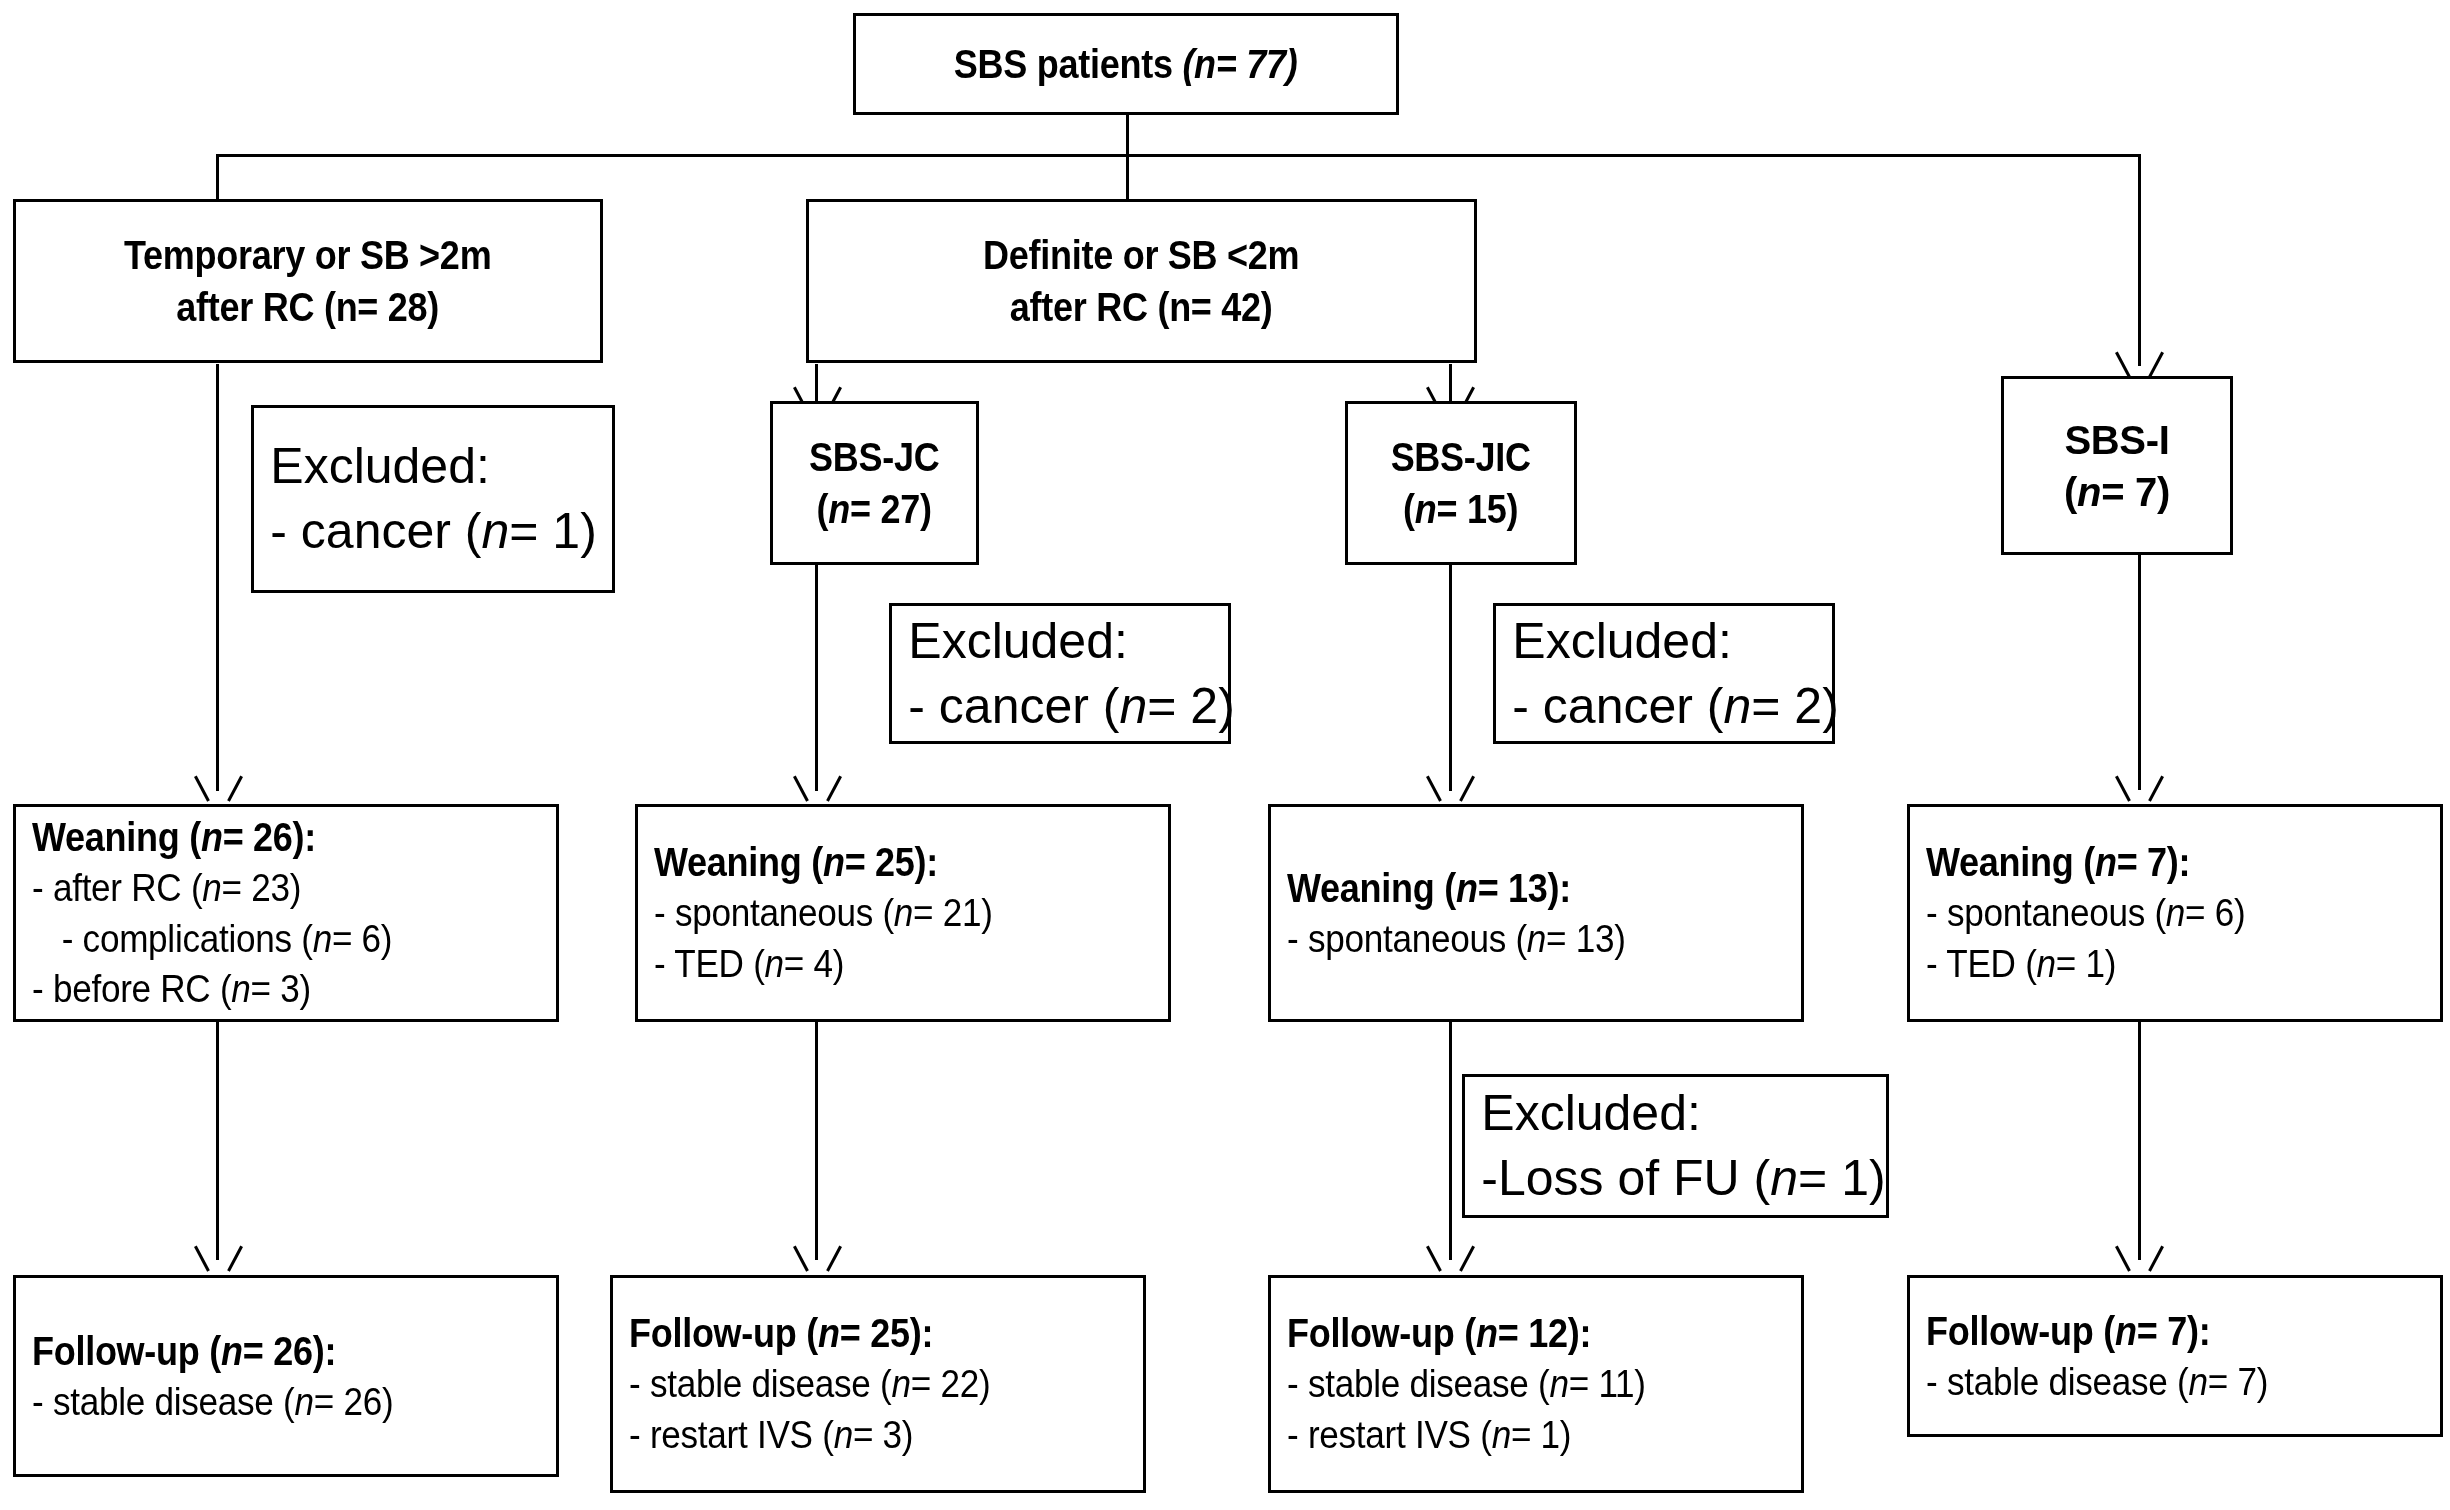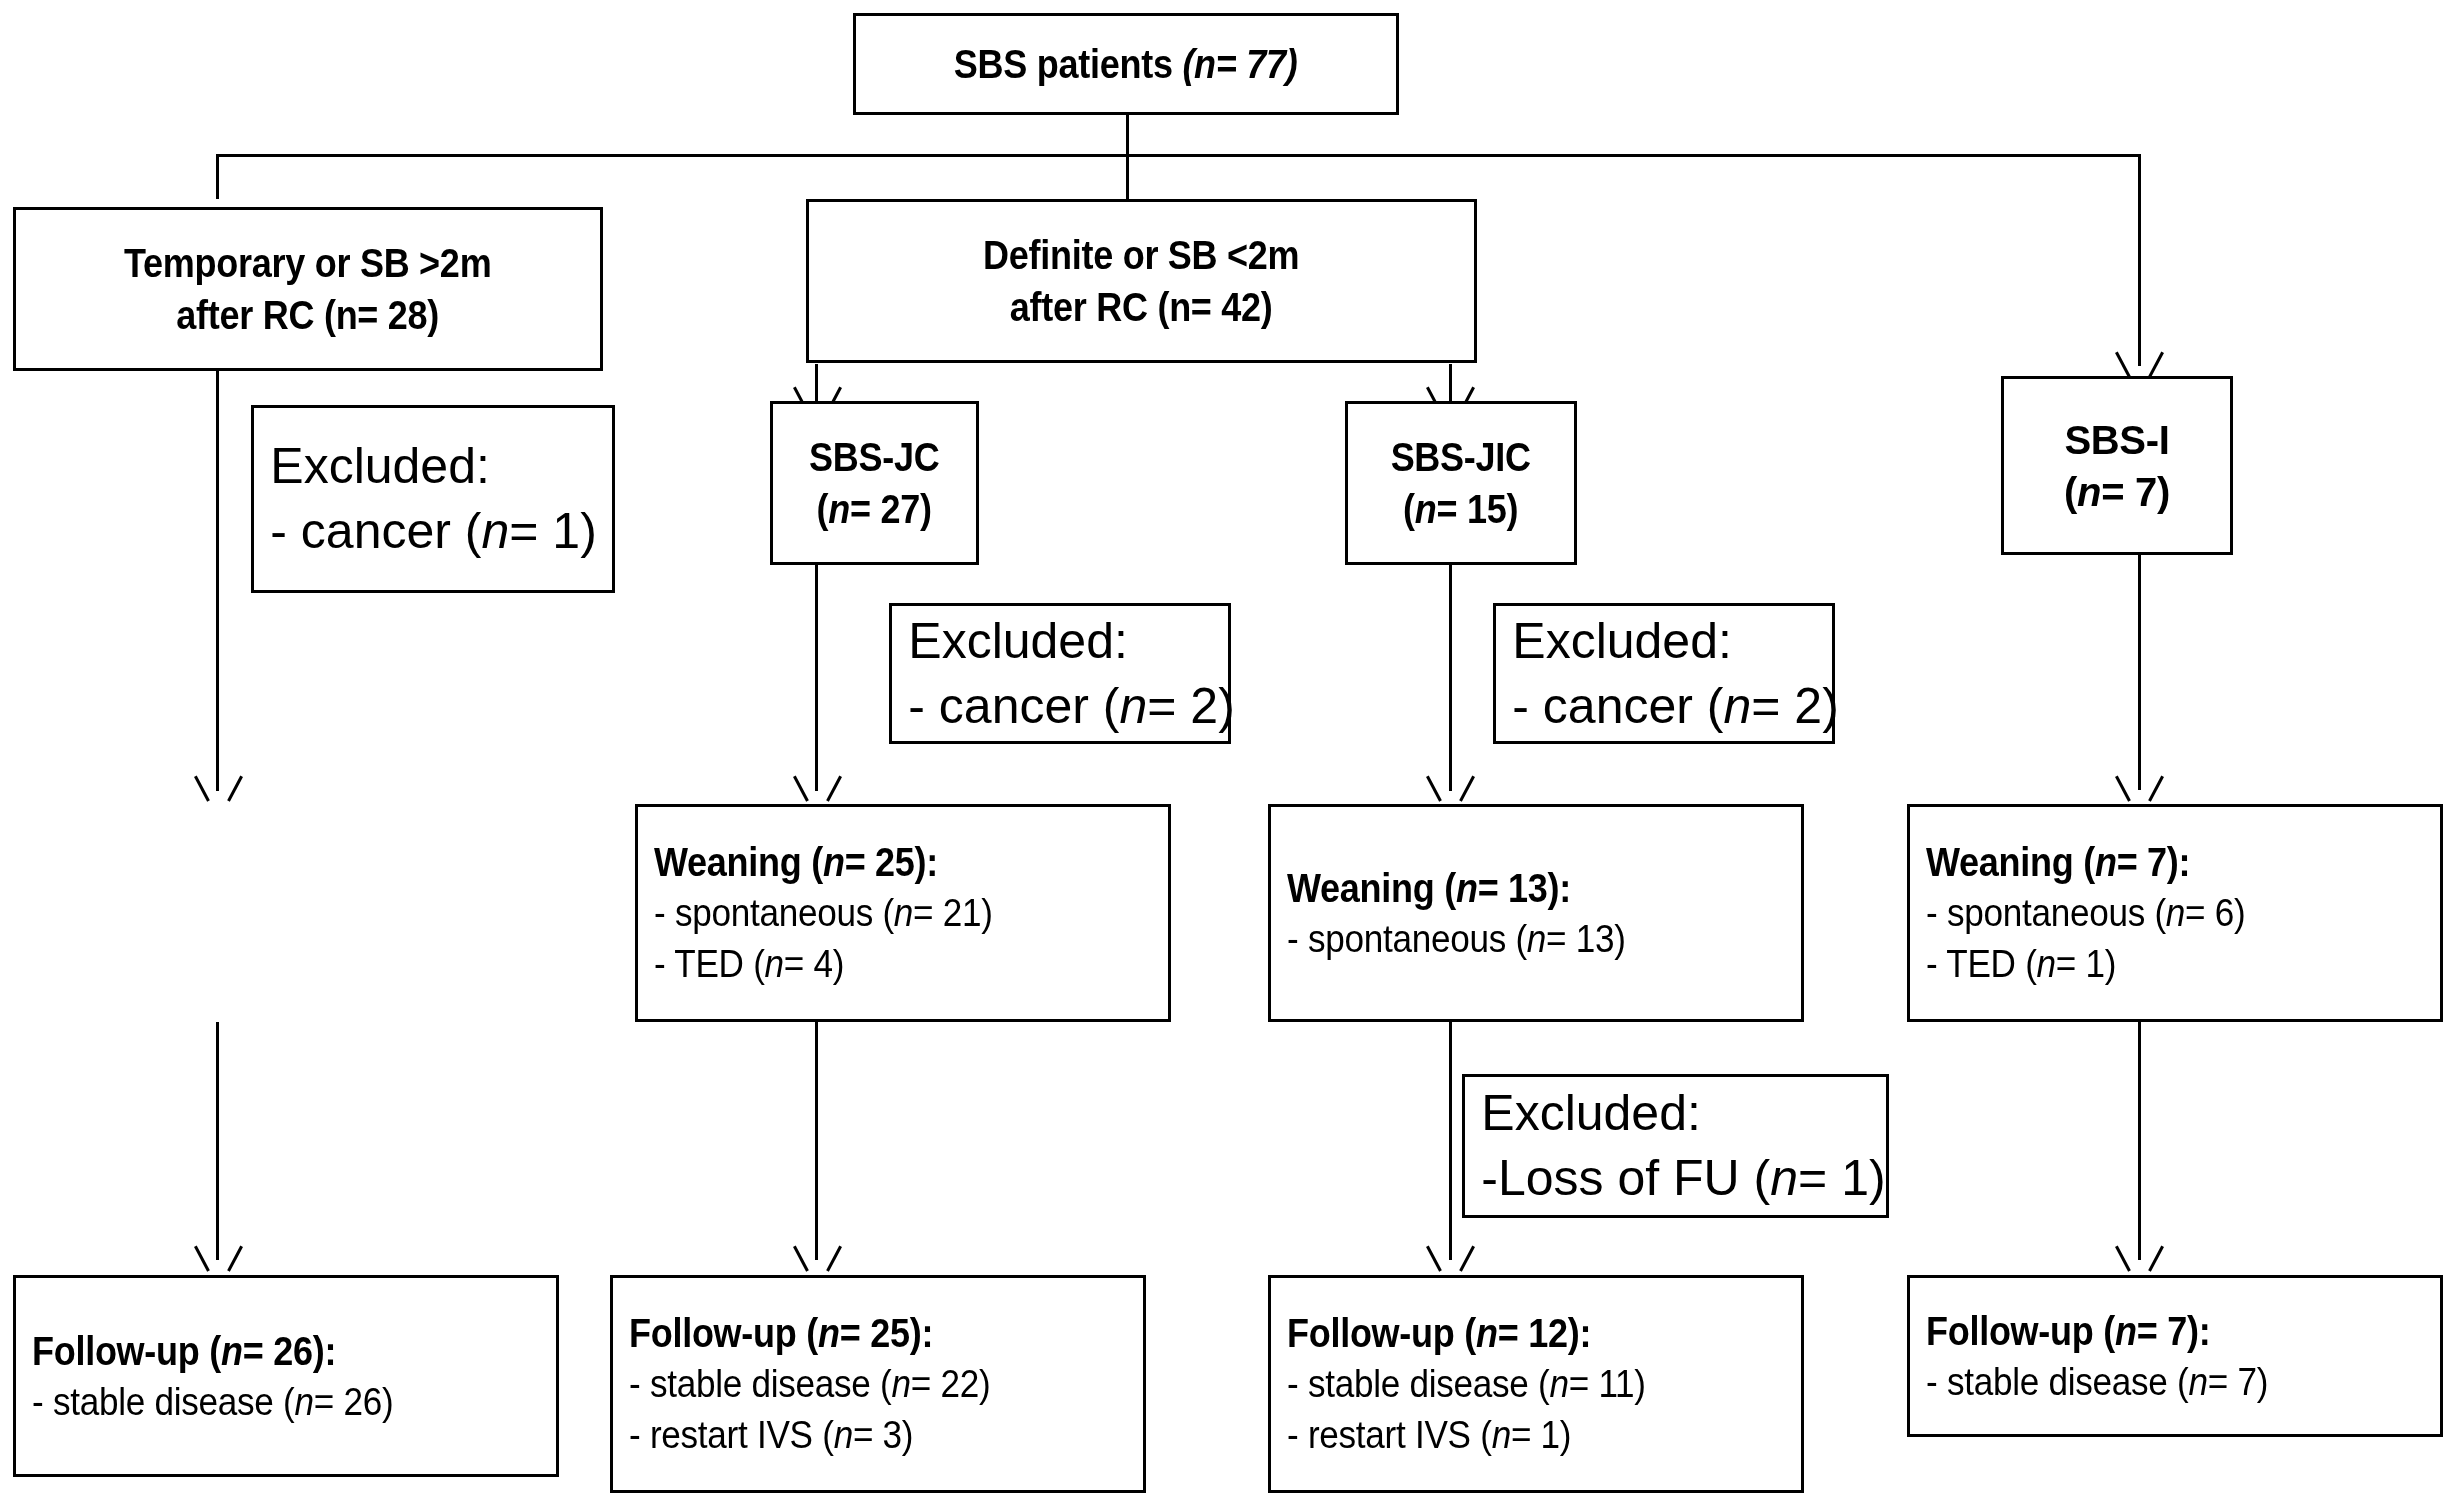--- a/index.html
+++ b/index.html
@@ -147,21 +147,21 @@
   <div class="arrow" style="left:2125px; top:1243px;"></div>
 
   <div class="box center" style="left:853px; top:12.5px; width:546px; height:102px;">
     <div class="pad">
       <span class="ln hdr">
         <span>SBS patients</span> <span class="it">(n= 77)</span>
       </span>
     </div>
   </div>
 
-  <div class="box center" style="left:12.5px; top:199px; width:590px; height:164px;margin-top:8px;">
+  <div class="box center" style="left:12.5px; top:199px; width:590px; height:164px;">
     <div class="pad">
       <span class="ln hdr">Temporary or SB &gt;2m</span>
       <span class="ln hdr">after RC (n= 28)</span>
     </div>
   </div>
 
   <div class="box center" style="left:806px; top:199px; width:671px; height:164px;">
     <div class="pad">
       <span class="ln hdr">Definite or SB &lt;2m</span>
       <span class="ln hdr">after RC (n= 42)</span>
@@ -203,20 +203,28 @@
     </div>
   </div>
 
   <div class="box left thin" style="left:1493px; top:603px; width:342px; height:141px;">
     <div class="pad">
       <span class="ln exc">Excluded:</span>
       <span class="ln exc">- cancer (<span class="it">n</span>= 2)</span>
     </div>
   </div>
 
+  <div class="box left" style="left:12.5px; top:804px; width:546px; height:218px;">
+    <div class="pad">
+      <span class="ln hdr">Weaning (<span class="it">n</span>= 26):</span>
+      <span class="ln sub">- after RC (<span class="it">n</span>= 23)</span>
+      <span class="ln sub indent">- complications (<span class="it">n</span>= 6)</span>
+      <span class="ln sub">- before RC (<span class="it">n</span>= 3)</span>
+    </div>
+  </div>
 
   <div class="box left" style="left:635px; top:804px; width:536px; height:218px;">
     <div class="pad">
       <span class="ln hdr">Weaning (<span class="it">n</span>= 25):</span>
       <span class="ln sub">- spontaneous (<span class="it">n</span>= 21)</span>
       <span class="ln sub">- TED (<span class="it">n</span>= 4)</span>
     </div>
   </div>
 
   <div class="box left" style="left:1268px; top:804px; width:536px; height:218px;">

